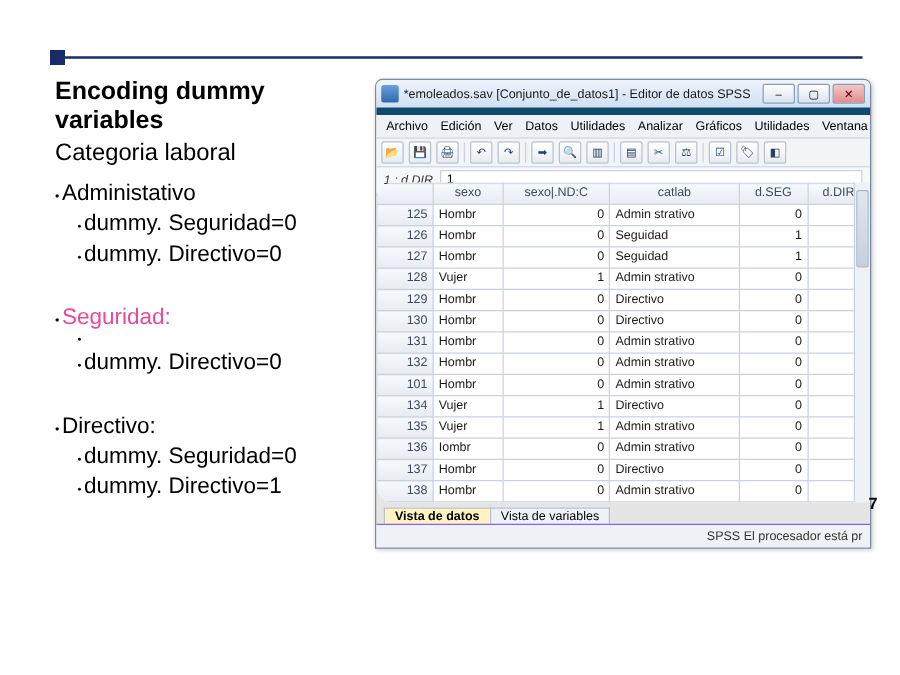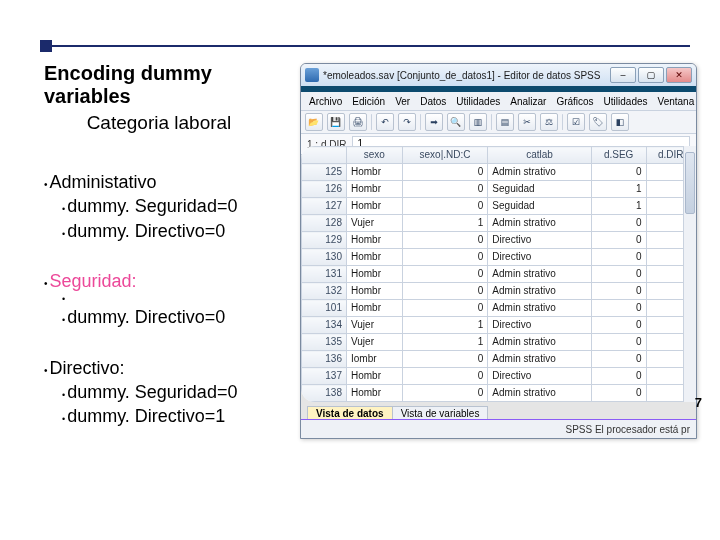--- a/index.html
+++ b/index.html
@@ -42,22 +42,21 @@
   .title {
     font-size: 20px;
     font-weight: bold;
     color: #000;
     line-height: 1.15;
     margin-bottom: 4px;
   }
   .subtitle {
     font-size: 19px;
     color: #000;
-    margin-bottom: 36px;
-    text-align: center;
+    margin-bottom: 8px;
   }
   .group {
     margin-bottom: 26px;
     font-size: 18px;
     line-height: 1.35;
   }
   .b1 {
     display: flex;
     align-items: baseline;
   }
@@ -160,21 +159,21 @@
   .tbtn.sep { width:1px; border:none; background:#c9d2df; padding:0;}
   .spss-cellbar {
     height: 20px;
     background:#f7f8fb;
     border-bottom:1px solid #c9d2df;
     display:flex; align-items:center;
     gap:6px;
     padding:0 6px;
     font-size:10px;
   }
-  .cell-label { color:#333; }
+  .cell-label { color:#333;font-style:italic; }
   .cell-value {
     flex:1;
     border:1px solid #c9d2df;
     height:14px;
     background:#fff;
     padding:0 4px;
     line-height:14px;
   }
   .spss-grid-wrap {
     position:absolute;

